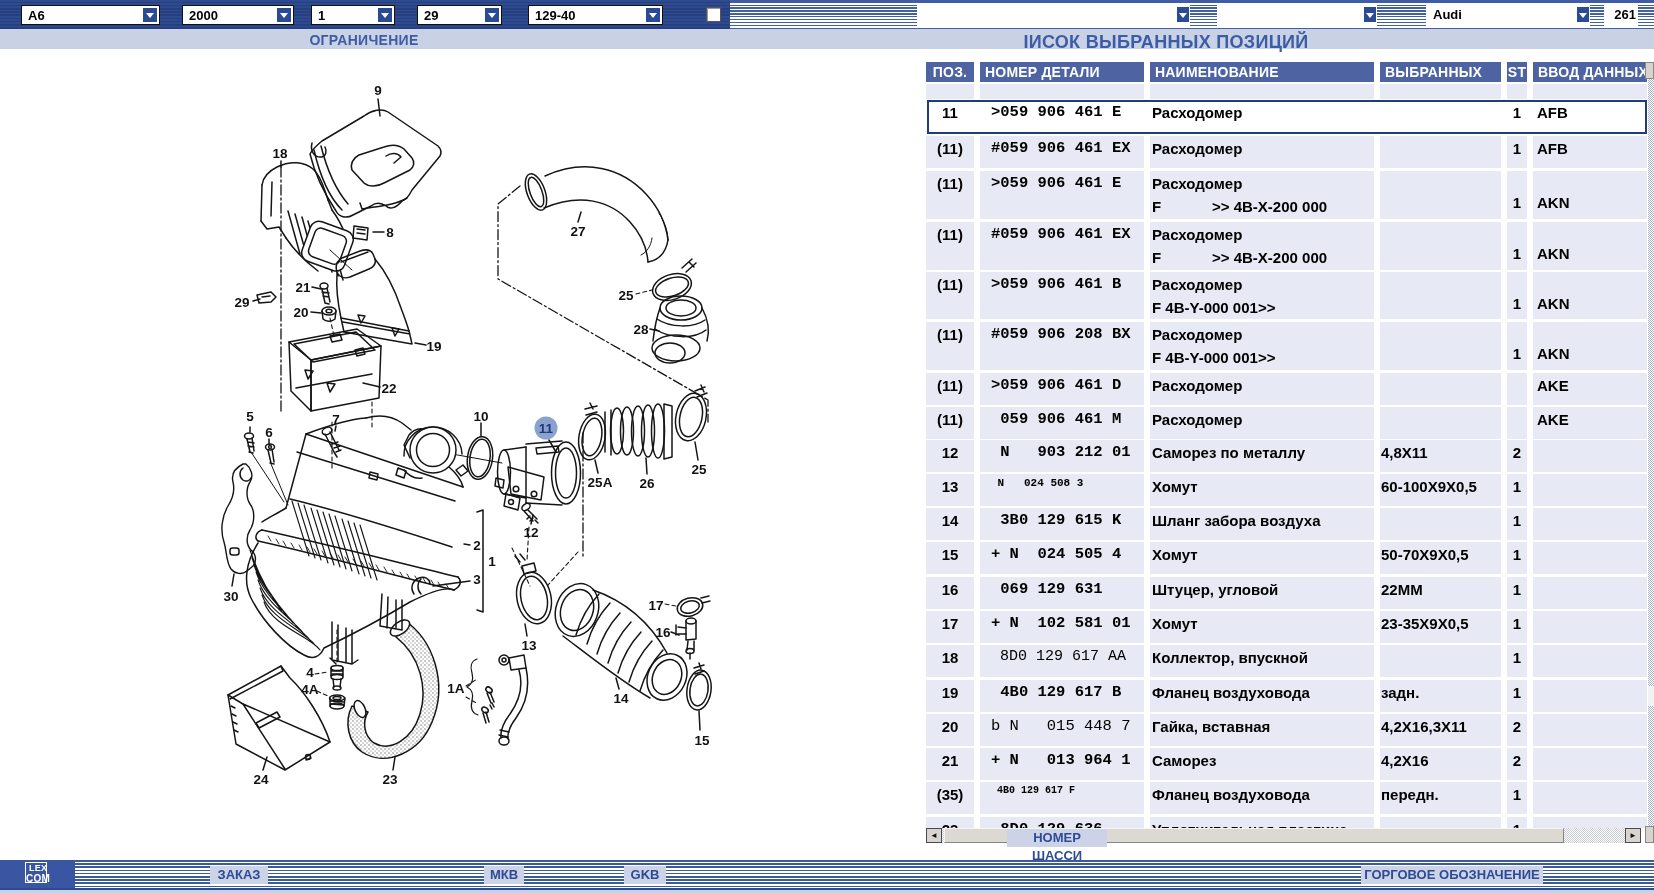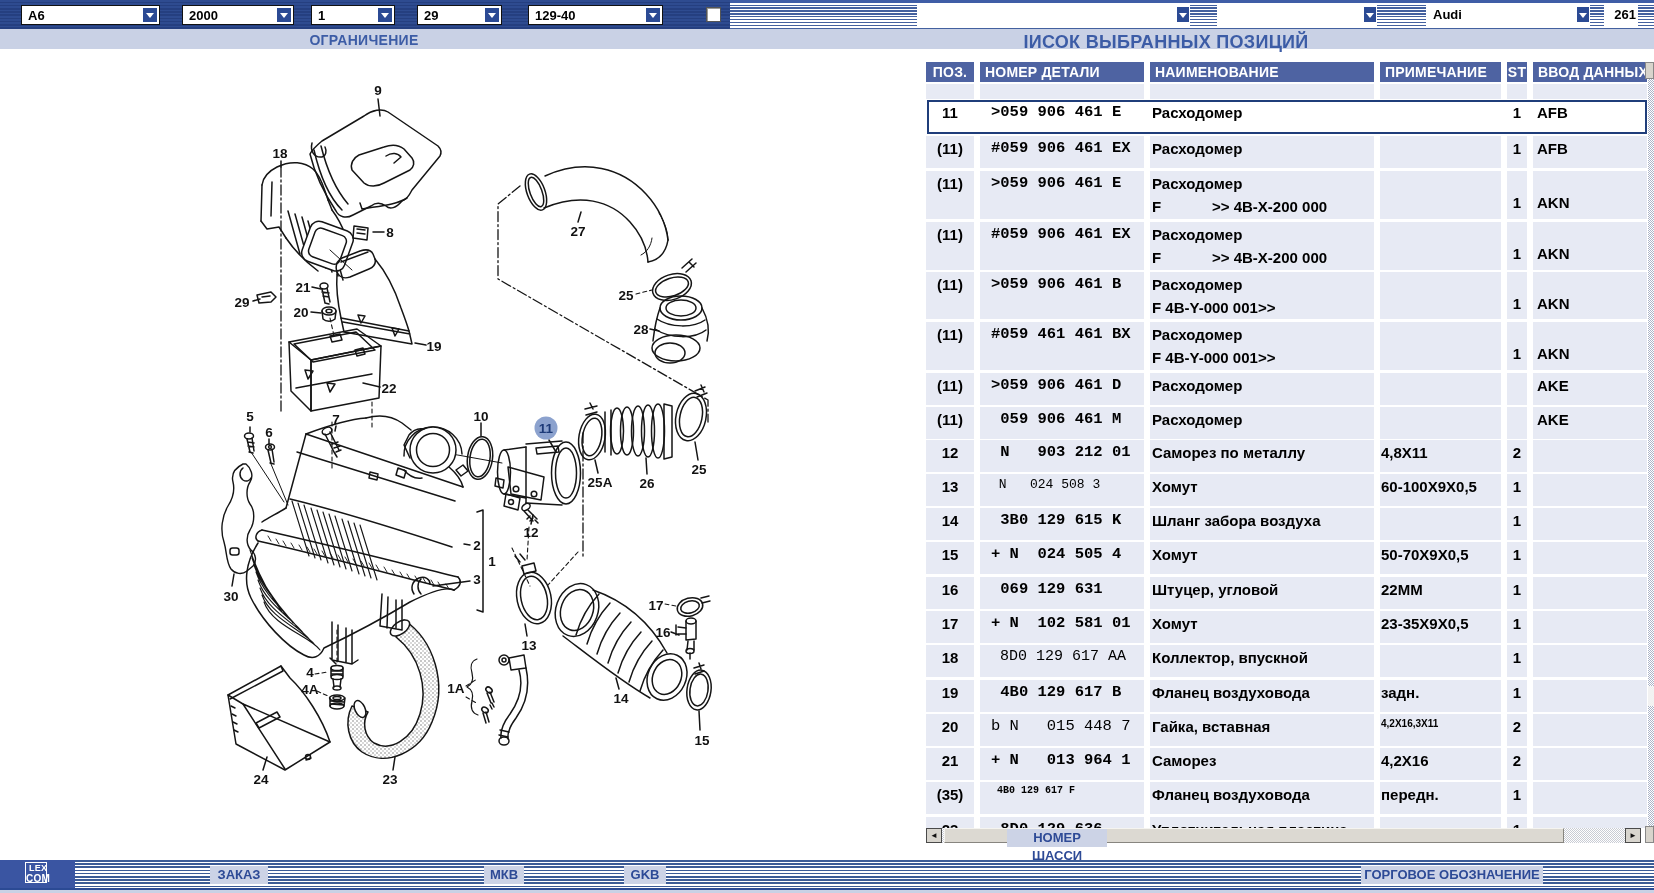--- a/index.html
+++ b/index.html
@@ -44,21 +44,21 @@
     <div class="b" style="position:absolute;left:7px;top:3px;font-size:13px;line-height:17px">Audi</div>
     <div class="cbtn" style="right:0;top:3px;width:14px;height:17px"></div>
   </div>
 <div class="abs b" style="left:1604px;top:3px;width:34px;height:23px;background:#fff;font-size:13px;line-height:23px;text-align:right;padding-right:2px">261</div>
 <div class="abs" style="left:0;top:29px;width:1654px;height:20px;background:#c9d1e5"></div>
 <div class="abs b" style="left:364px;top:32px;transform:translateX(-50%);font-size:14px;color:#3c5ca6;letter-spacing:.3px">ОГРАНИЧЕНИЕ</div>
 <div class="abs b" style="left:1166px;top:32px;transform:translateX(-50%);font-size:18px;color:#3c5ca6;letter-spacing:.3px">IИСОК ВЫБРАННЫХ ПОЗИЦИЙ</div>
 <div class="abs b" style="left:926px;top:62px;width:48px;height:20px;background:#4e63a2;color:#fff;font-size:14px;line-height:20px;text-align:center;padding-left:0;letter-spacing:.2px;white-space:nowrap;overflow:hidden">ПОЗ.</div>
 <div class="abs b" style="left:980px;top:62px;width:164px;height:20px;background:#4e63a2;color:#fff;font-size:14px;line-height:20px;text-align:left;padding-left:5px;letter-spacing:.2px;white-space:nowrap;overflow:hidden">НОМЕР ДЕТАЛИ</div>
 <div class="abs b" style="left:1150px;top:62px;width:224px;height:20px;background:#4e63a2;color:#fff;font-size:14px;line-height:20px;text-align:left;padding-left:5px;letter-spacing:.2px;white-space:nowrap;overflow:hidden">НАИМЕНОВАНИЕ</div>
-<div class="abs b" style="left:1380px;top:62px;width:121px;height:20px;background:#4e63a2;color:#fff;font-size:14px;line-height:20px;text-align:left;padding-left:5px;letter-spacing:.2px;white-space:nowrap;overflow:hidden">ПРИМЕЧАНИЕ</div>
+<div class="abs b" style="left:1380px;top:62px;width:121px;height:20px;background:#4e63a2;color:#fff;font-size:14px;line-height:20px;text-align:left;padding-left:5px;letter-spacing:.2px;white-space:nowrap;overflow:hidden">ВЫБРАННЫХ</div>
 <div class="abs b" style="left:1507px;top:62px;width:20px;height:20px;background:#4e63a2;color:#fff;font-size:14px;line-height:20px;text-align:center;padding-left:0;letter-spacing:.2px;white-space:nowrap;overflow:hidden">ST</div>
 <div class="abs b" style="left:1533px;top:62px;width:114px;height:20px;background:#4e63a2;color:#fff;font-size:14px;line-height:20px;text-align:left;padding-left:5px;letter-spacing:.2px;white-space:nowrap;overflow:hidden">ВВОД ДАННЫХ П</div>
 <div style="position:absolute;left:926px;top:84px;width:48px;height:15px;background:#e7eaf4;"></div>
 <div style="position:absolute;left:980px;top:84px;width:164px;height:15px;background:#e7eaf4;"></div>
 <div style="position:absolute;left:1150px;top:84px;width:224px;height:15px;background:#e7eaf4;"></div>
 <div style="position:absolute;left:1380px;top:84px;width:121px;height:15px;background:#e7eaf4;"></div>
 <div style="position:absolute;left:1507px;top:84px;width:20px;height:15px;background:#e7eaf4;"></div>
 <div style="position:absolute;left:1533px;top:84px;width:114px;height:15px;background:#e7eaf4;"></div>
 <div class="abs" style="left:927px;top:100px;width:720px;height:34px;background:#fff;border:2px solid #1f3d7a"></div>
 <div class="abs b" style="left:926px;top:104px;width:48px;text-align:center;font-size:15px">11</div>
@@ -125,21 +125,21 @@
   </div>
 <div class="abs b" style="left:1507px;top:295px;width:20px;text-align:center;font-size:15px">1</div>
 <div class="abs b" style="left:1537px;top:295px;font-size:15px">AKN</div>
 <div style="position:absolute;left:926px;top:322px;width:48px;height:48px;background:#e7eaf4;"></div>
 <div style="position:absolute;left:980px;top:322px;width:164px;height:48px;background:#e7eaf4;"></div>
 <div style="position:absolute;left:1150px;top:322px;width:224px;height:48px;background:#e7eaf4;"></div>
 <div style="position:absolute;left:1380px;top:322px;width:121px;height:48px;background:#e7eaf4;"></div>
 <div style="position:absolute;left:1507px;top:322px;width:20px;height:48px;background:#e7eaf4;"></div>
 <div style="position:absolute;left:1533px;top:322px;width:114px;height:48px;background:#e7eaf4;"></div>
 <div class="abs b" style="left:926px;top:326px;width:48px;text-align:center;font-size:15px">(11)</div>
-<div class="abs" style="left:991px;top:325px;font-family:'Liberation Mono',monospace;font-weight:bold;font-size:15.5px;white-space:pre">#059 461 461 BX</div>
+<div class="abs" style="left:991px;top:325px;font-family:'Liberation Mono',monospace;font-weight:bold;font-size:15.5px;white-space:pre">#059 906 208 BX</div>
 <div class="abs b" style="left:1150px;top:326px;width:224px;font-size:15px;white-space:nowrap">
     <span style="position:absolute;left:2px;top:0">Расходомер</span>
     <span style="position:absolute;left:2px;top:23px">F 4B-Y-000 001&gt;&gt;</span>
   </div>
 <div class="abs b" style="left:1507px;top:345px;width:20px;text-align:center;font-size:15px">1</div>
 <div class="abs b" style="left:1537px;top:345px;font-size:15px">AKN</div>
 <div style="position:absolute;left:926px;top:373px;width:48px;height:32px;background:#e7eaf4;"></div>
 <div style="position:absolute;left:980px;top:373px;width:164px;height:32px;background:#e7eaf4;"></div>
 <div style="position:absolute;left:1150px;top:373px;width:224px;height:32px;background:#e7eaf4;"></div>
 <div style="position:absolute;left:1380px;top:373px;width:121px;height:32px;background:#e7eaf4;"></div>
@@ -176,21 +176,21 @@
   </div>
 <div class="abs b" style="left:1381px;top:444px;font-size:15px;white-space:nowrap">4,8X11</div>
 <div class="abs b" style="left:1507px;top:444px;width:20px;text-align:center;font-size:15px">2</div>
 <div style="position:absolute;left:926px;top:474px;width:48px;height:32px;background:#e7eaf4;"></div>
 <div style="position:absolute;left:980px;top:474px;width:164px;height:32px;background:#e7eaf4;"></div>
 <div style="position:absolute;left:1150px;top:474px;width:224px;height:32px;background:#e7eaf4;"></div>
 <div style="position:absolute;left:1380px;top:474px;width:121px;height:32px;background:#e7eaf4;"></div>
 <div style="position:absolute;left:1507px;top:474px;width:20px;height:32px;background:#e7eaf4;"></div>
 <div style="position:absolute;left:1533px;top:474px;width:114px;height:32px;background:#e7eaf4;"></div>
 <div class="abs b" style="left:926px;top:478px;width:48px;text-align:center;font-size:15px">13</div>
-<div class="abs" style="left:991px;top:477px;font-family:'Liberation Mono',monospace;font-weight:normal;font-size:13px;white-space:pre"> N   024 508 3</div>
+<div class="abs" style="left:991px;top:477px;font-family:'Liberation Mono',monospace;font-weight:bold;font-size:11px;white-space:pre"> N   024 508 3</div>
 <div class="abs b" style="left:1150px;top:478px;width:224px;font-size:15px;white-space:nowrap">
     <span style="position:absolute;left:2px;top:0">Хомут</span>
   </div>
 <div class="abs b" style="left:1381px;top:478px;font-size:15px;white-space:nowrap">60-100X9X0,5</div>
 <div class="abs b" style="left:1507px;top:478px;width:20px;text-align:center;font-size:15px">1</div>
 <div style="position:absolute;left:926px;top:508px;width:48px;height:32px;background:#e7eaf4;"></div>
 <div style="position:absolute;left:980px;top:508px;width:164px;height:32px;background:#e7eaf4;"></div>
 <div style="position:absolute;left:1150px;top:508px;width:224px;height:32px;background:#e7eaf4;"></div>
 <div style="position:absolute;left:1380px;top:508px;width:121px;height:32px;background:#e7eaf4;"></div>
 <div style="position:absolute;left:1507px;top:508px;width:20px;height:32px;background:#e7eaf4;"></div>
@@ -269,21 +269,21 @@
 <div style="position:absolute;left:980px;top:714px;width:164px;height:32px;background:#e7eaf4;"></div>
 <div style="position:absolute;left:1150px;top:714px;width:224px;height:32px;background:#e7eaf4;"></div>
 <div style="position:absolute;left:1380px;top:714px;width:121px;height:32px;background:#e7eaf4;"></div>
 <div style="position:absolute;left:1507px;top:714px;width:20px;height:32px;background:#e7eaf4;"></div>
 <div style="position:absolute;left:1533px;top:714px;width:114px;height:32px;background:#e7eaf4;"></div>
 <div class="abs b" style="left:926px;top:718px;width:48px;text-align:center;font-size:15px">20</div>
 <div class="abs" style="left:991px;top:717px;font-family:'Liberation Mono',monospace;font-weight:normal;font-size:15.5px;white-space:pre">b N   015 448 7</div>
 <div class="abs b" style="left:1150px;top:718px;width:224px;font-size:15px;white-space:nowrap">
     <span style="position:absolute;left:2px;top:0">Гайка, вставная</span>
   </div>
-<div class="abs b" style="left:1381px;top:718px;font-size:10px;white-space:nowrap">4,2X16,3X11</div>
+<div class="abs b" style="left:1381px;top:718px;font-size:15px;white-space:nowrap">4,2X16,3X11</div>
 <div class="abs b" style="left:1507px;top:718px;width:20px;text-align:center;font-size:15px">2</div>
 <div style="position:absolute;left:926px;top:748px;width:48px;height:32px;background:#e7eaf4;"></div>
 <div style="position:absolute;left:980px;top:748px;width:164px;height:32px;background:#e7eaf4;"></div>
 <div style="position:absolute;left:1150px;top:748px;width:224px;height:32px;background:#e7eaf4;"></div>
 <div style="position:absolute;left:1380px;top:748px;width:121px;height:32px;background:#e7eaf4;"></div>
 <div style="position:absolute;left:1507px;top:748px;width:20px;height:32px;background:#e7eaf4;"></div>
 <div style="position:absolute;left:1533px;top:748px;width:114px;height:32px;background:#e7eaf4;"></div>
 <div class="abs b" style="left:926px;top:752px;width:48px;text-align:center;font-size:15px">21</div>
 <div class="abs" style="left:991px;top:751px;font-family:'Liberation Mono',monospace;font-weight:bold;font-size:15.5px;white-space:pre">+ N   013 964 1</div>
 <div class="abs b" style="left:1150px;top:752px;width:224px;font-size:15px;white-space:nowrap">

